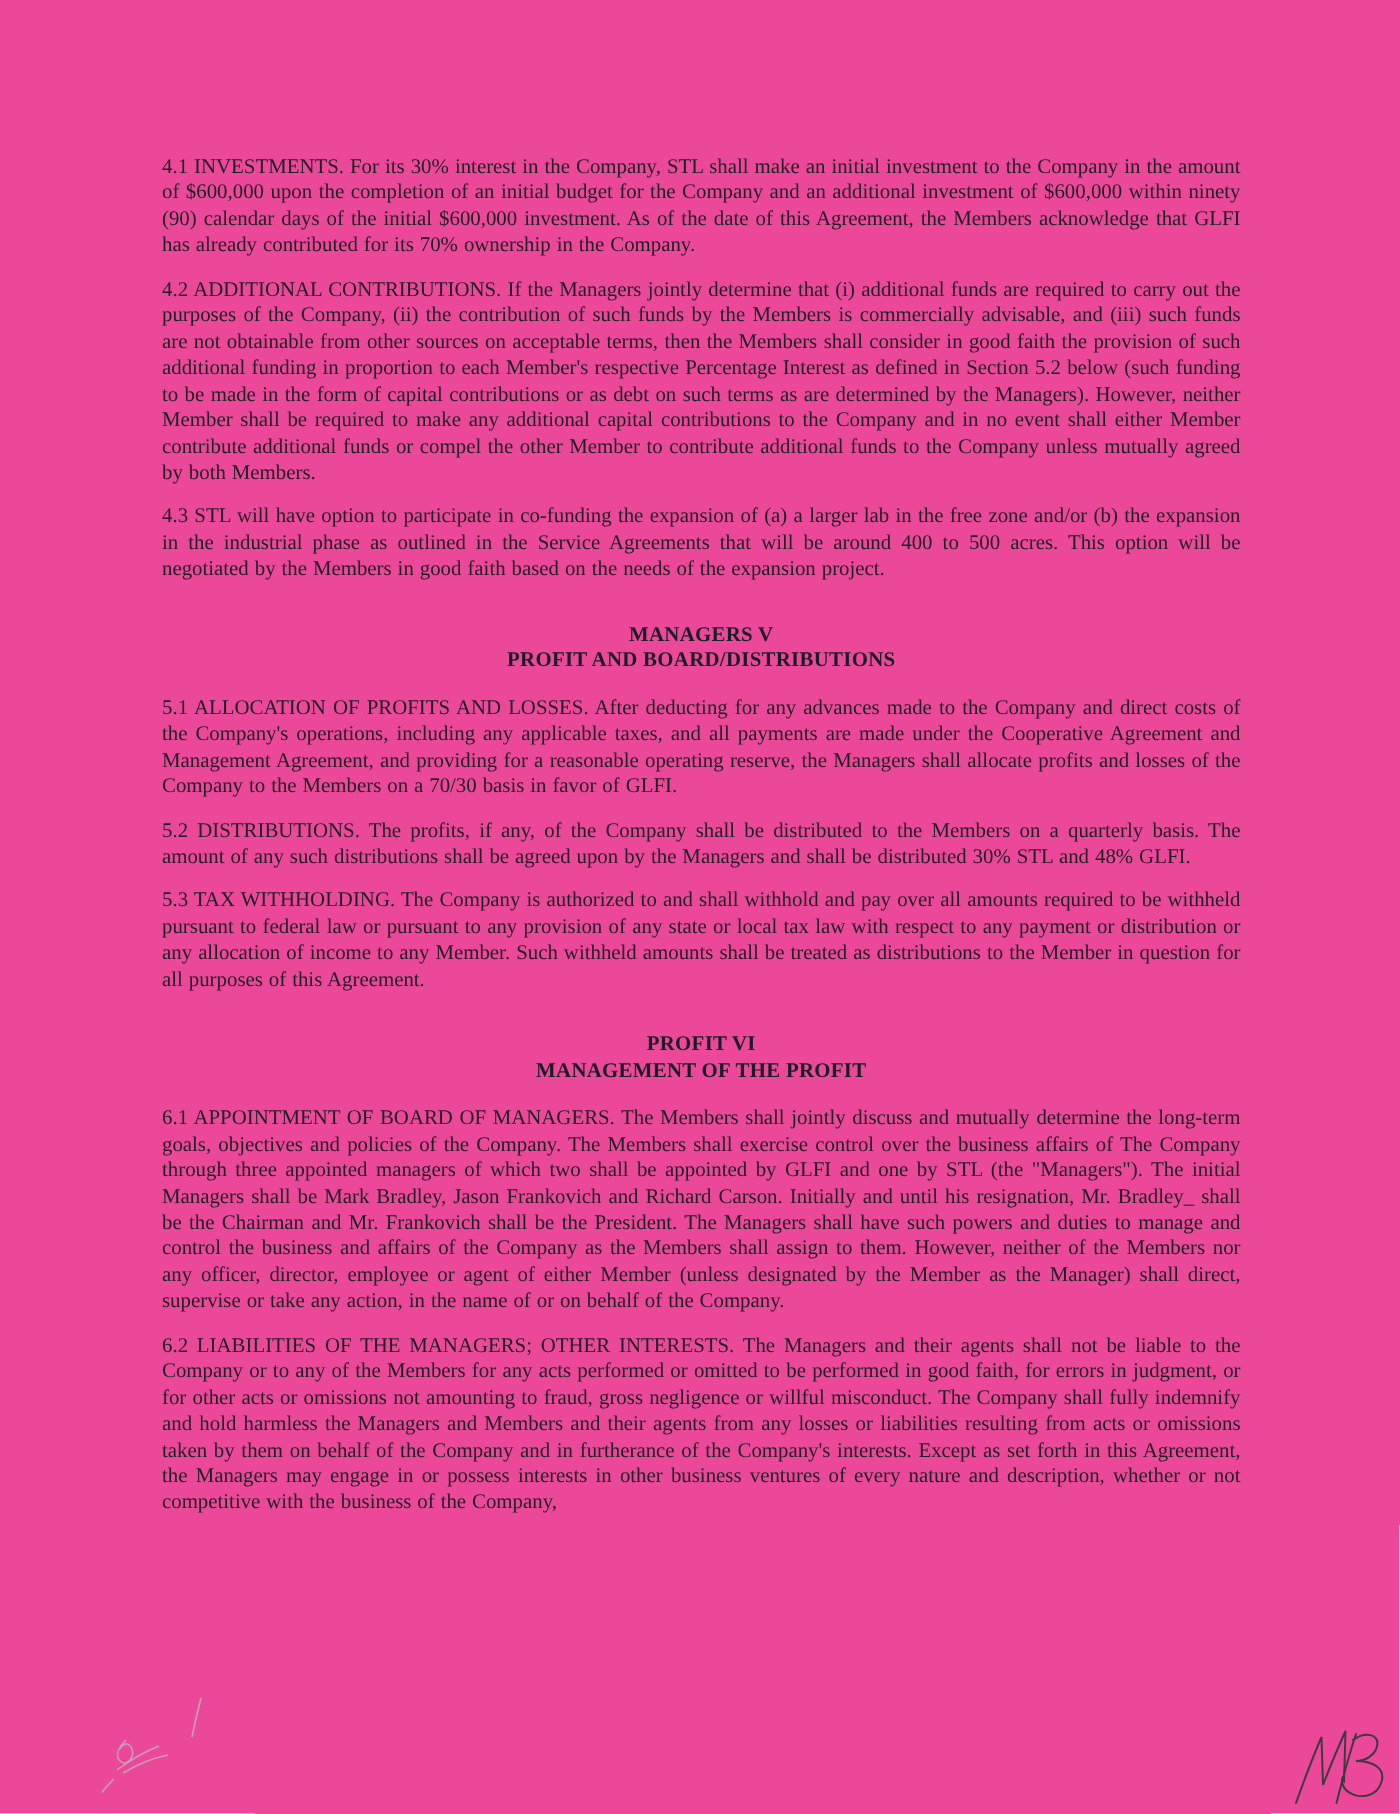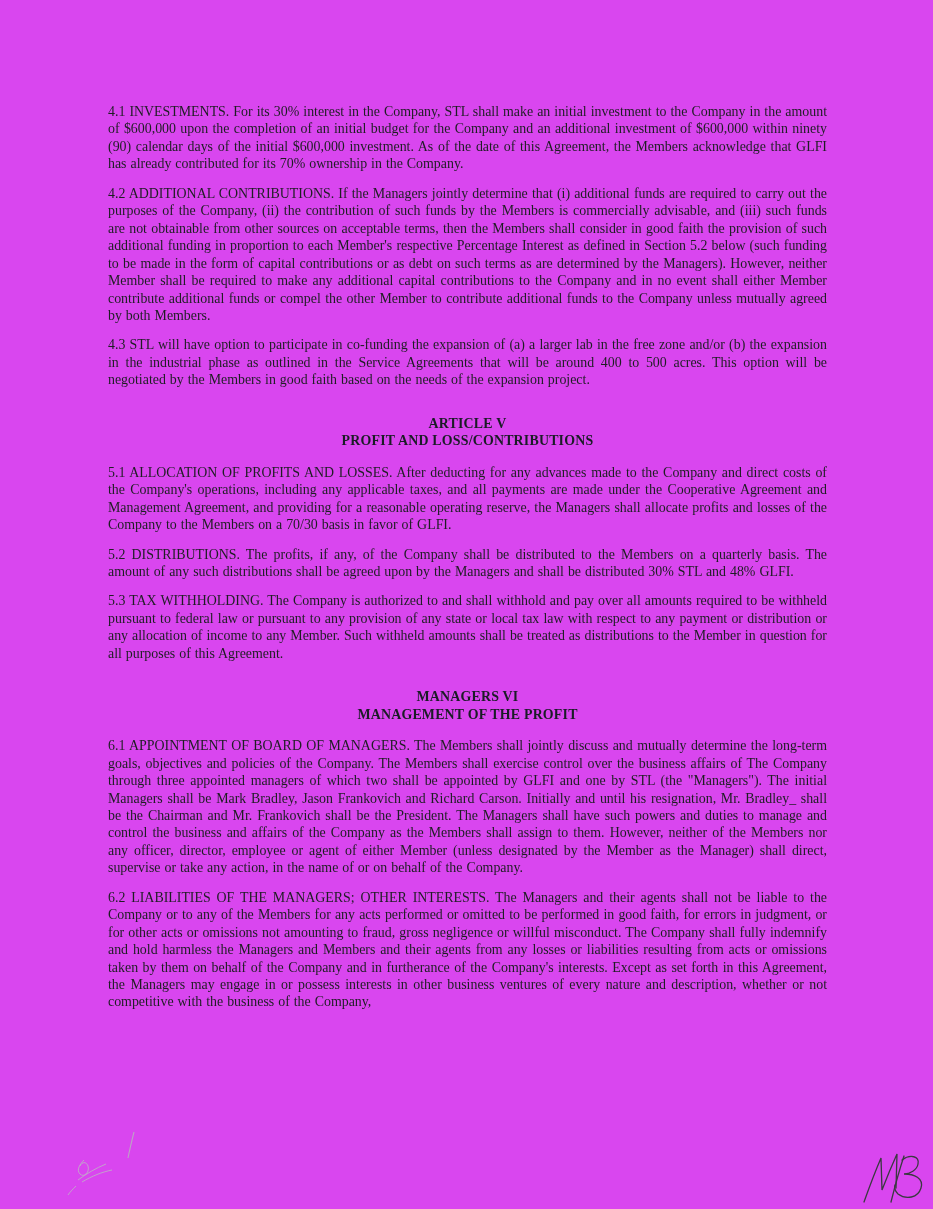--- a/index.html
+++ b/index.html
@@ -4,21 +4,21 @@
 <style>
   html, body {
     margin: 0;
     padding: 0;
     background: #ffffff;
   }
   .page {
     position: relative;
     width: 933px;
     height: 1209px;
-    background: #d946ef;
+    background: #ec4899;
     overflow: hidden;
     font-family: "Liberation Serif", serif;
     color: #1e1e23;
   }
   .content {
     position: absolute;
     left: 108px;
     top: 103px;
     width: 719px;
     font-size: 13.9px;
@@ -62,32 +62,32 @@
 <div class="page">
   <div class="content">
 
     <p class="para">4.1 INVESTMENTS. For its 30% interest in the Company, STL shall make an initial investment to the Company in the amount of $600,000 upon the completion of an initial budget for the Company and an additional investment of $600,000 within ninety (90) calendar days of the initial $600,000 investment.  As of the date of this Agreement, the Members acknowledge that GLFI has already contributed for its 70% ownership in the Company.</p>
 
     <p class="para">4.2 ADDITIONAL CONTRIBUTIONS. If the Managers jointly determine that (i) additional funds are required to carry out the purposes of the Company, (ii) the contribution of such funds by the Members is commercially advisable, and (iii) such funds are not obtainable from other sources on acceptable terms, then the Members shall consider in good faith the provision of such additional funding in proportion to each Member's respective Percentage Interest as defined in Section 5.2 below (such funding to be made in the form of capital contributions or as debt on such terms as are determined by the Managers). However, neither Member shall be required to make any additional capital contributions to the Company and in no event shall either Member contribute additional funds or compel the other Member to contribute additional funds to the Company unless mutually agreed by both Members.</p>
 
     <p class="para">4.3 STL will have option to participate in co-funding the expansion of (a) a larger lab in the free zone and/or (b) the expansion in the industrial phase as outlined in the Service Agreements that will be around 400 to 500 acres. This option will be negotiated by the Members in good faith based on the needs of the expansion project.</p>
 
     <div class="heading-block">
-      <span class="title">ARTICLE V</span>
-      <span class="subtitle">PROFIT AND LOSS/CONTRIBUTIONS</span>
+      <span class="title">MANAGERS V</span>
+      <span class="subtitle">PROFIT AND BOARD/DISTRIBUTIONS</span>
     </div>
 
     <p class="para">5.1 ALLOCATION OF PROFITS AND LOSSES. After deducting for any advances made to the Company and direct costs of the Company's operations, including any applicable taxes, and all payments are made under the Cooperative Agreement and Management Agreement, and providing for a reasonable operating reserve, the Managers shall allocate profits and losses of the Company to the Members on a 70/30 basis in favor of GLFI.</p>
 
     <p class="para">5.2 DISTRIBUTIONS. The profits, if any, of the Company shall be distributed to the Members on a quarterly basis. The amount of any such distributions shall be agreed upon by the Managers and shall be distributed 30% STL and 48% GLFI.</p>
 
     <p class="para">5.3 TAX WITHHOLDING. The Company is authorized to and shall withhold and pay over all amounts required to be withheld pursuant to federal law or pursuant to any provision of any state or local tax law with respect to any payment or distribution or any allocation of income to any Member. Such withheld amounts shall be treated as distributions to the Member in question for all purposes of this Agreement.</p>
 
     <div class="heading-block">
-      <span class="title">MANAGERS VI</span>
+      <span class="title">PROFIT VI</span>
       <span class="subtitle">MANAGEMENT OF THE PROFIT</span>
     </div>
 
     <p class="para">6.1 APPOINTMENT OF BOARD OF MANAGERS. The Members shall jointly discuss and mutually determine the long-term goals, objectives and policies of the Company. The Members shall exercise control over the business affairs of The Company through three appointed managers of which two shall be appointed by GLFI and one by STL (the "Managers"). The initial Managers shall be Mark Bradley, Jason Frankovich and Richard Carson. Initially and until his resignation, Mr. Bradley_ shall be the Chairman and Mr. Frankovich shall be the President. The Managers shall have such powers and duties to manage and control the business and affairs of the Company as the Members shall assign to them. However, neither of the Members nor any officer, director, employee or agent of either Member (unless designated by the Member as the Manager) shall direct, supervise or take any action, in the name of or on behalf of the Company.</p>
 
     <p class="para">6.2 LIABILITIES OF THE MANAGERS; OTHER INTERESTS. The Managers and their agents shall not be liable to the Company or to any of the Members for any acts performed or omitted to be performed in good faith, for errors in judgment, or for other acts or omissions not amounting to fraud, gross negligence or willful misconduct. The Company shall fully indemnify and hold harmless the Managers and Members and their agents from any losses or liabilities resulting from acts or omissions taken by them on behalf of the Company and in furtherance of the Company's interests. Except as set forth in this Agreement, the Managers may engage in or possess interests in other business ventures of every nature and description, whether or not competitive with the business of the Company,</p>
 
   </div>
 
   <svg class="hand-mark-left" viewBox="0 0 110 70">

